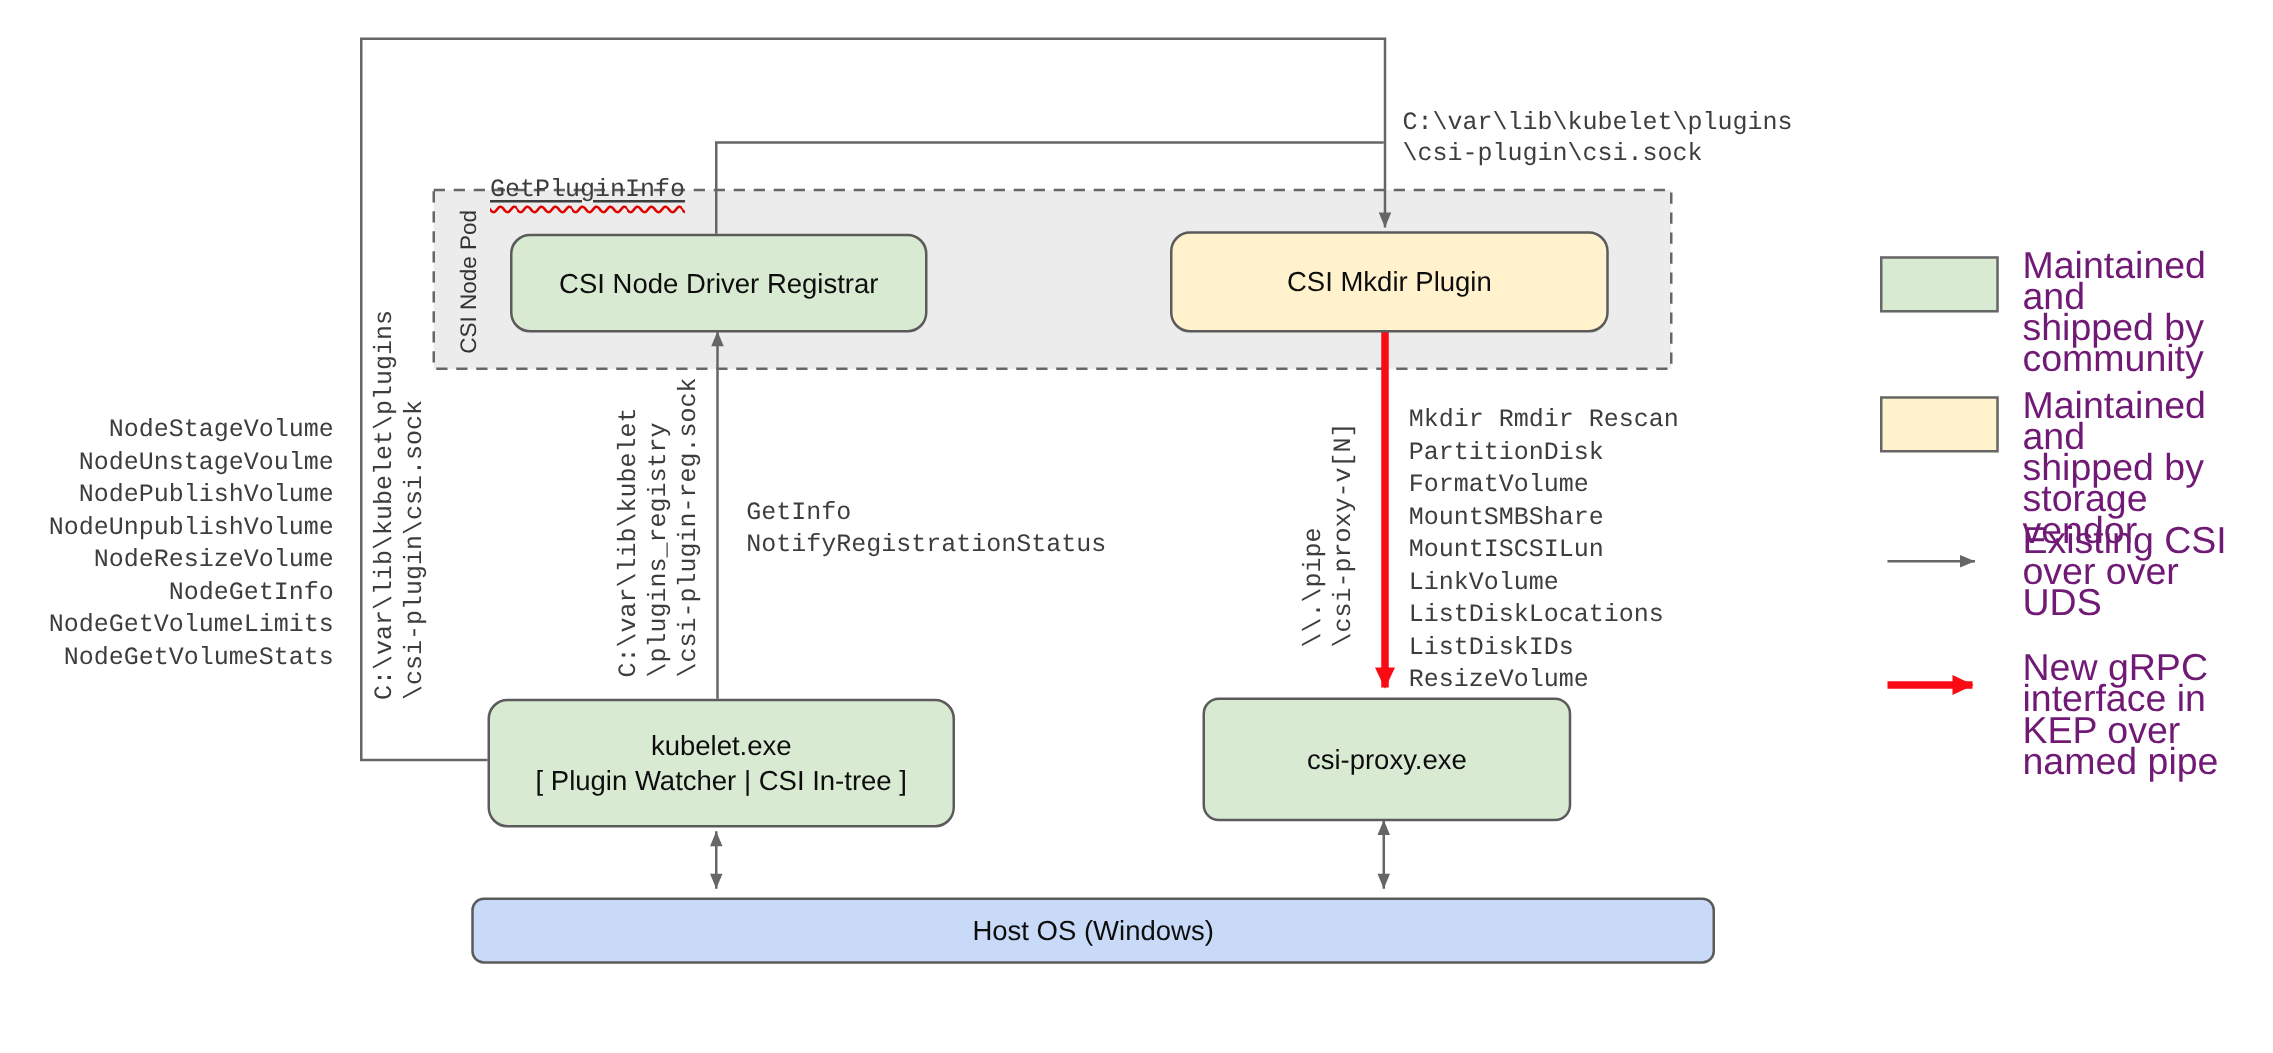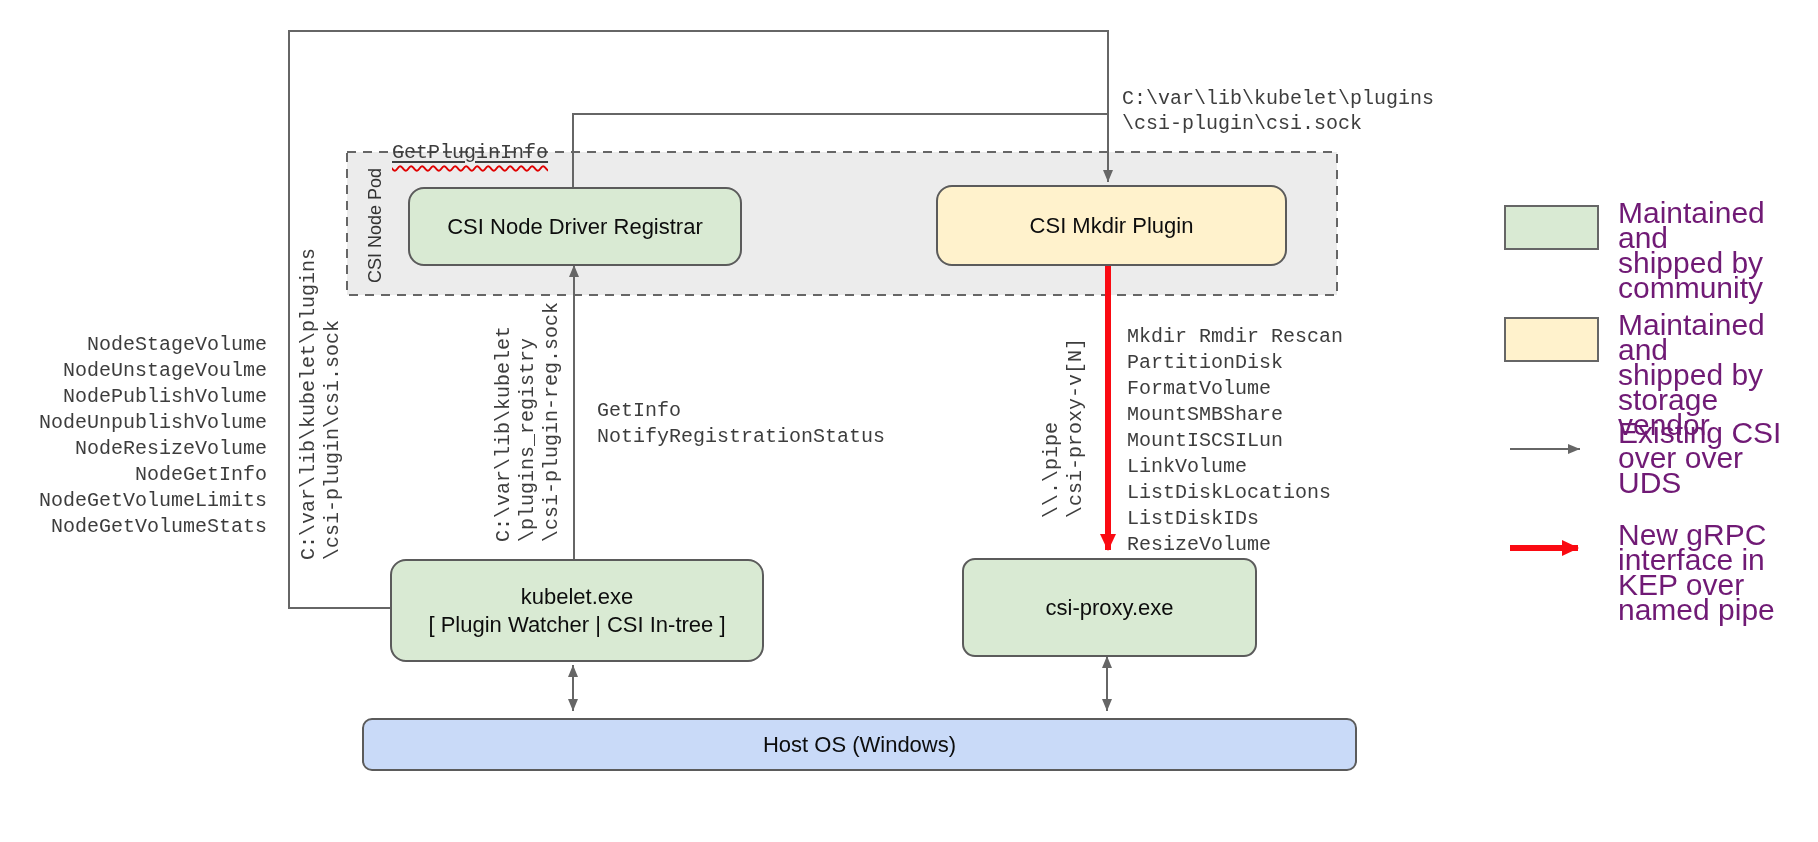--- a/index.html
+++ b/index.html
@@ -7,21 +7,21 @@
           font-family:"Liberation Sans",sans-serif;}
   .wires{position:absolute;left:0;top:0;pointer-events:none;}
   .gray-line{fill:none;stroke:#666666;stroke-width:2;}
   .red-line{fill:none;stroke:#fa0a12;stroke-width:6;}
 
   .node{position:absolute;display:flex;align-items:center;justify-content:center;
         text-align:center;border:2px solid #5b5b5b;border-radius:16px;
         font-size:22px;color:#0d0d0d;line-height:28px;white-space:pre-line;}
   .green{background:#d9ead3;justify-content:center;}
   .yellow{background:#fff2cc;}
-  .blue{background:#c9daf8;border-radius:10px;}
+  .blue{background:#c9daf8;border-radius:10px;margin-left:15px;}
 
   .mono{position:absolute;font-family:"Liberation Mono",monospace;font-size:20px;
         color:#3d3d3d;line-height:26px;white-space:pre-line;}
   .vtext{transform:rotate(-90deg);transform-origin:0 0;line-height:24px;}
   .pod-label{position:absolute;transform:rotate(-90deg);transform-origin:0 0;
              font-size:18px;color:#333;line-height:22px;white-space:nowrap;}
 
   .squiggle{text-decoration:underline wavy #e00000;text-underline-offset:7px;}
   .underl{text-decoration:underline solid #3d3d3d;text-underline-offset:3px;margin-top:36px;}
 

